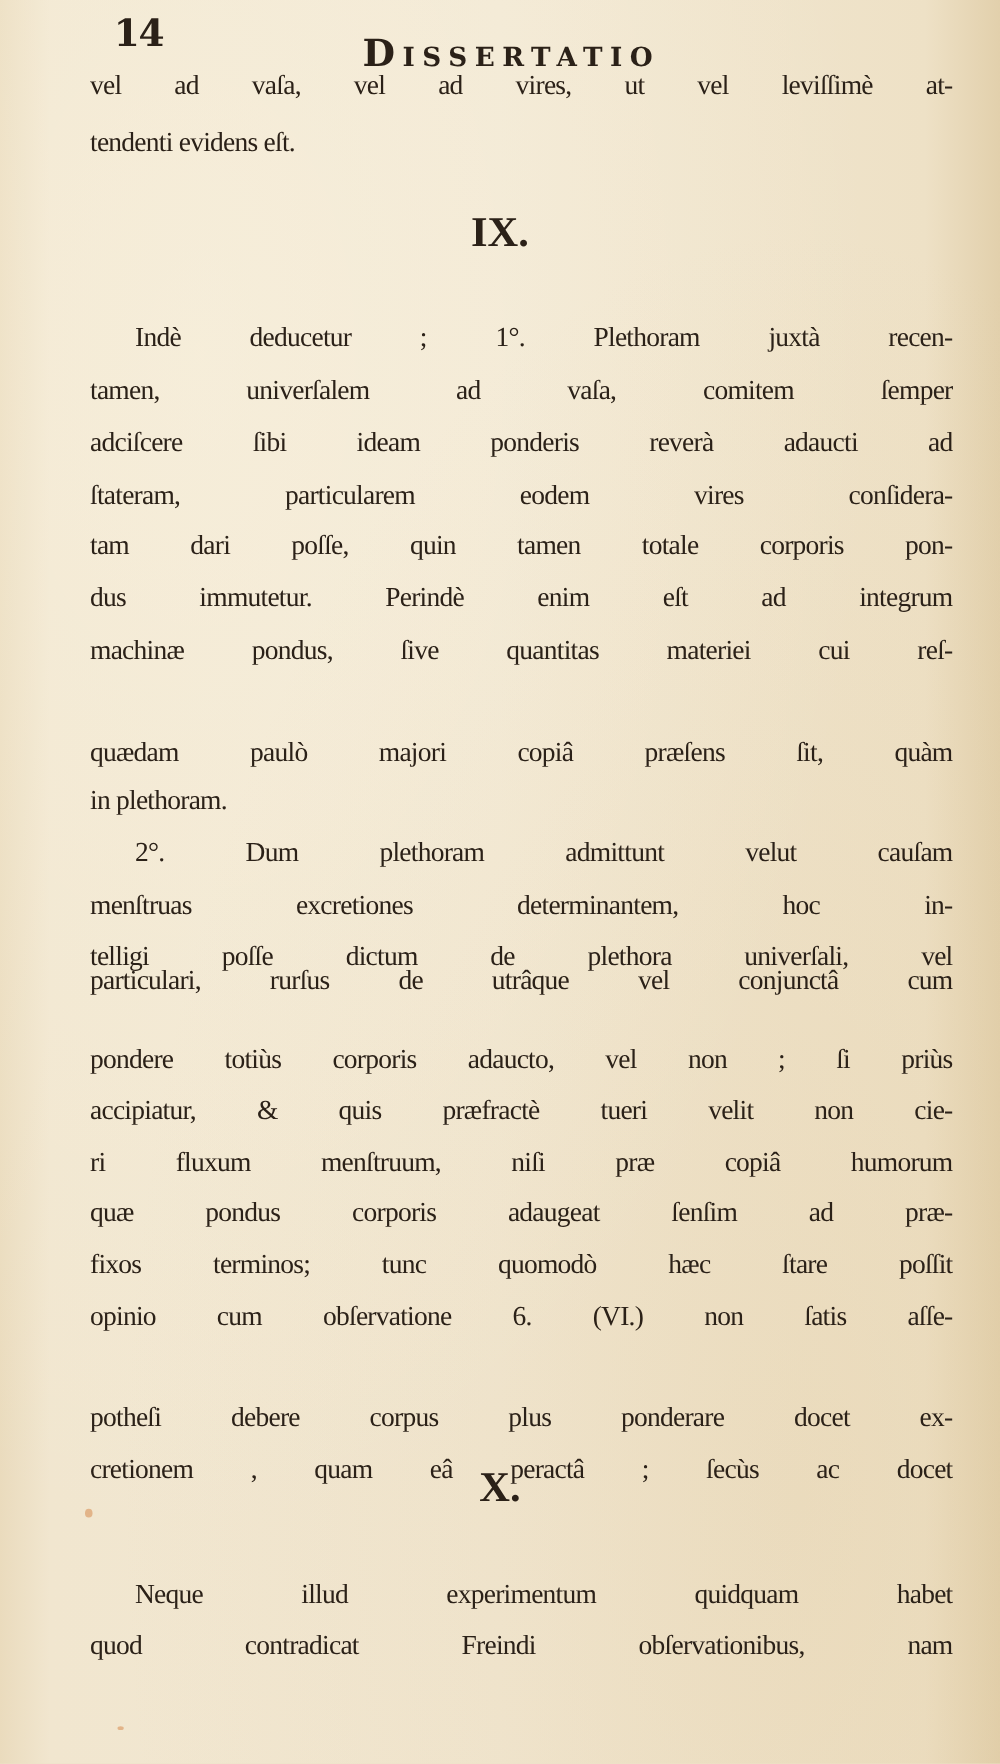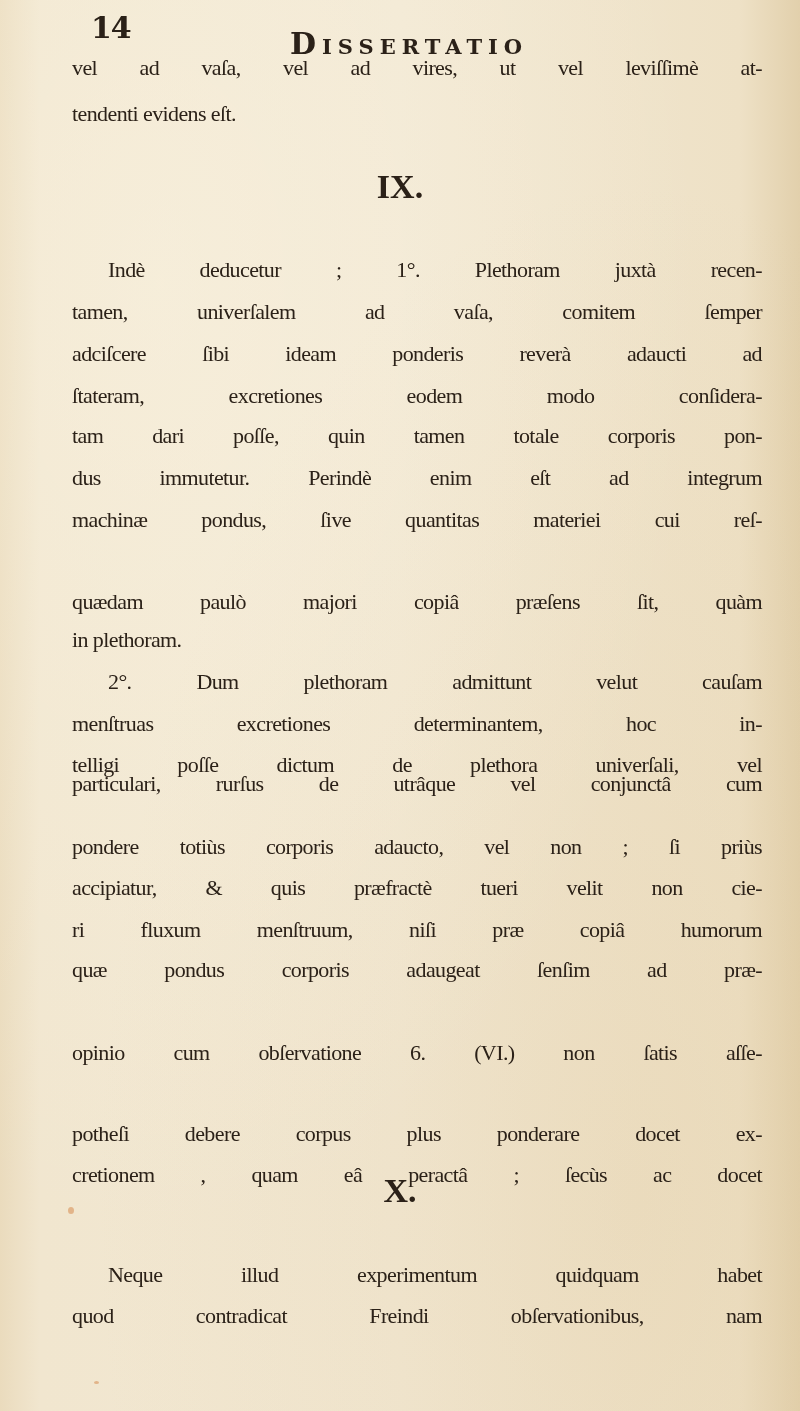--- a/index.html
+++ b/index.html
@@ -55,35 +55,36 @@
   </div>
 
   <div class="line justify" style="top:48px">vel ad vaſa, vel ad vires, ut vel leviſſimè at-</div>
   <div class="line" style="top:94px">tendenti evidens eſt.</div>
 
   <div class="section-num" style="top:168px">IX.</div>
 
   <div class="line justify" style="top:250px; left:108px; width:654px;">Indè deducetur ; 1°. Plethoram juxtà recen-</div>
   <div class="line justify" style="top:292px">tamen, univerſalem ad vaſa, comitem ſemper</div>
   <div class="line justify" style="top:334px">adciſcere ſibi ideam ponderis reverà adaucti ad</div>
-  <div class="line justify" style="top:376px">ſtateram, excretiones eodem modo conſidera-</div>
+  <div class="line justify" style="top:376px">ſtateram, particularem eodem vires conſidera-</div>
   <div class="line justify" style="top:416px">tam dari poſſe, quin tamen totale corporis pon-</div>
   <div class="line justify" style="top:458px">dus immutetur. Perindè enim eſt ad integrum</div>
   <div class="line justify" style="top:500px">machinæ pondus, ſive quantitas materiei cui reſ-</div>
   <div class="line justify" style="top:582px">quædam paulò majori copiâ præſens ſit, quàm</div>
   <div class="line" style="top:620px">in plethoram.</div>
   <div class="line justify" style="top:662px; left:108px; width:654px;">2°. Dum plethoram admittunt velut cauſam</div>
   <div class="line justify" style="top:704px">menſtruas excretiones determinantem, hoc in-</div>
   <div class="line justify" style="top:745px">telligi poſſe dictum de plethora univerſali, vel</div>
   <div class="line justify" style="top:764px">particulari, rurſus de utrâque vel conjunctâ cum</div>
 
   <div class="line justify" style="top:827px">pondere totiùs corporis adaucto, vel non ; ſi priùs</div>
   <div class="line justify" style="top:868px">accipiatur, &amp; quis præfractè tueri velit non cie-</div>
   <div class="line justify" style="top:910px">ri fluxum menſtruum, niſi præ copiâ humorum</div>
   <div class="line justify" style="top:950px">quæ pondus corporis adaugeat ſenſim ad præ-</div>
+  <div class="line justify" style="top:991px">fixos terminos; tunc quomodò hæc ſtare poſſit</div>
   <div class="line justify" style="top:1033px">opinio cum obſervatione 6. (VI.) non ſatis aſſe-</div>
   <div class="line justify" style="top:1114px">potheſi debere corpus plus ponderare docet ex-</div>
   <div class="line justify" style="top:1155px">cretionem , quam eâ peractâ ; ſecùs ac docet</div>
 
   <div class="section-num" style="top:1172px">X.</div>
 
   <div class="line justify" style="top:1255px; left:108px; width:654px;">Neque illud experimentum quidquam habet</div>
   <div class="line justify" style="top:1296px">quod contradicat Freindi obſervationibus, nam</div>
 
   <div class="spot" style="left:68px;top:1207px;width:6px;height:7px"></div>

